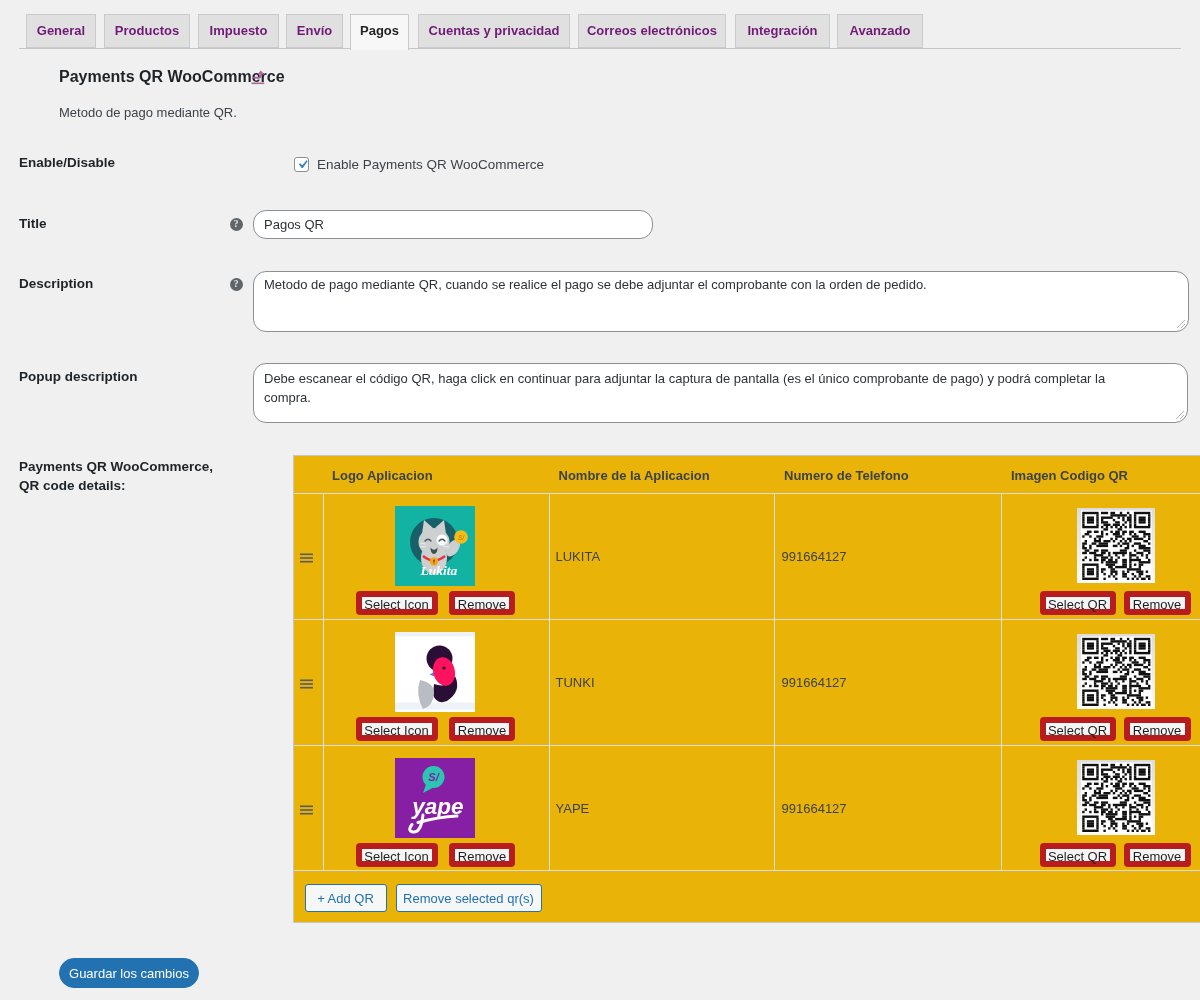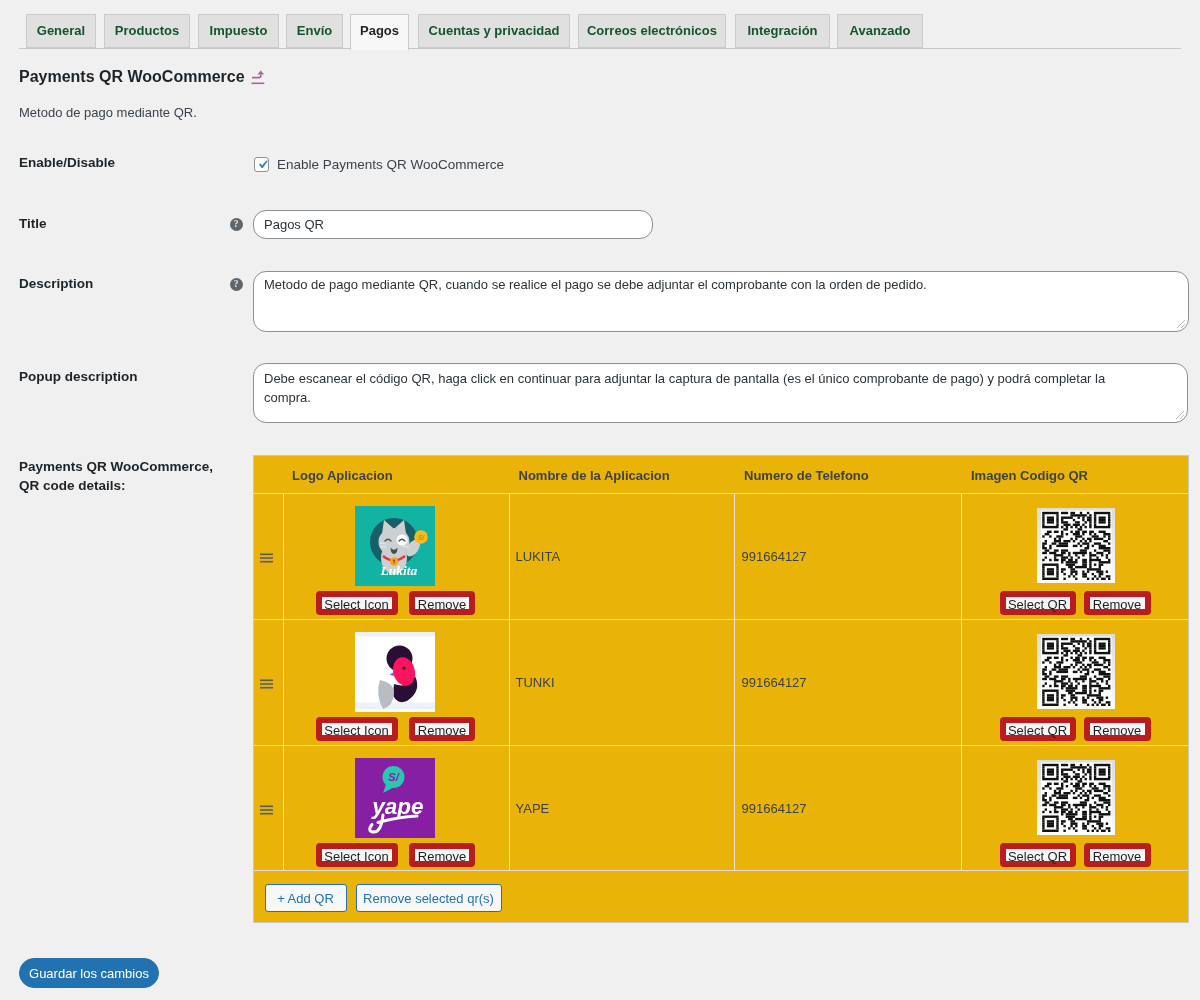--- a/index.html
+++ b/index.html
@@ -1,17 +1,17 @@
 <!DOCTYPE html>
 <html><head><meta charset="utf-8">
 <style>
 * { margin:0; padding:0; box-sizing:border-box; }
 html,body { width:1200px; height:1000px; background:#f0f0f1; font-family:"Liberation Sans",sans-serif; }
-.abs { position:absolute; }
-.tab { position:absolute; top:14px; height:34px; background:#e0e0e1; border:1px solid #c9cacb; color:#14532d;
+.abs { position:absolute;margin-left:40px; }
+.tab { position:absolute; top:14px; height:34px; background:#e0e0e1; border:1px solid #c9cacb; color:#701a75;
   font-size:13px; font-weight:bold; text-align:center; line-height:32px; }
 .tab.active { height:36px; background:#f7f7f8; border-bottom:none; color:#222426; z-index:3; }
 .tabline { position:absolute; left:19px; top:48px; width:1162px; height:1px; background:#c5c6c8; z-index:1; }
 .tab { z-index:2; }
 .rowlab { position:absolute; left:19px; font-size:13.5px; font-weight:bold; color:#1d2327; line-height:19px; }
 .help { position:absolute; width:13px; height:13px; border-radius:50%; background:#5f6569; }
 .help span { display:block; text-align:center; font-size:9.5px; line-height:13px; color:#f0f0f1; font-weight:bold; font-family:"Liberation Serif",serif; }
 .inp { position:absolute; background:#fff; border:1px solid #8c8f94; border-radius:13px; color:#2c3338; font-size:13px; }
 .nbtn { position:absolute; height:24px; background:#f5f5f5; border:6px solid #b91c1c; border-radius:4px;
   font-family:"Liberation Sans",sans-serif; font-size:13px; color:#1f1f1f; text-align:center; }

